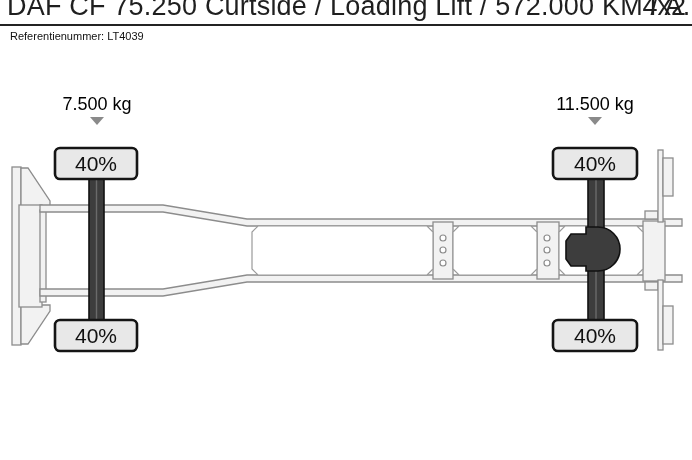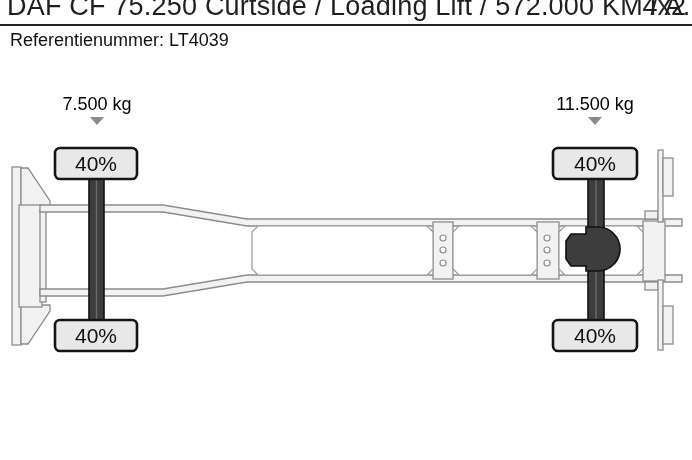--- a/index.html
+++ b/index.html
@@ -21,21 +21,21 @@
   }
   .drivetrain{
     position:absolute;right:6px;top:-7px;
     font-size:27px;color:#1f1f1f;line-height:1;
   }
   .title-rule{
     position:absolute;left:0;top:24px;width:692px;height:2px;background:#232323;
   }
   .ref-line{
     position:absolute;left:10px;top:30px;
-    font-size:18px;color:#111;white-space:nowrap;
+    font-size:11px;color:#111;white-space:nowrap;
   }
   svg{position:absolute;left:0;top:0;}
   .frame{fill:#f2f2f2;stroke:#8c8c8c;stroke-width:1.3;}
   .panel{fill:#ffffff;stroke:#9a9a9a;stroke-width:1.2;}
   .hole{fill:#ffffff;stroke:#8c8c8c;stroke-width:1.2;}
   .axle{fill:#3d3d3d;stroke:#111;stroke-width:1.6;}
   .axle-stripe{stroke:#6a6a6a;stroke-width:1.4;}
   .tire{fill:#e8e8e8;stroke:#151515;stroke-width:2.6;}
   .tire-label{font-family:"Liberation Sans",sans-serif;font-size:21px;fill:#111;}
   .load-label{font-family:"Liberation Sans",sans-serif;font-size:18px;fill:#000;}

